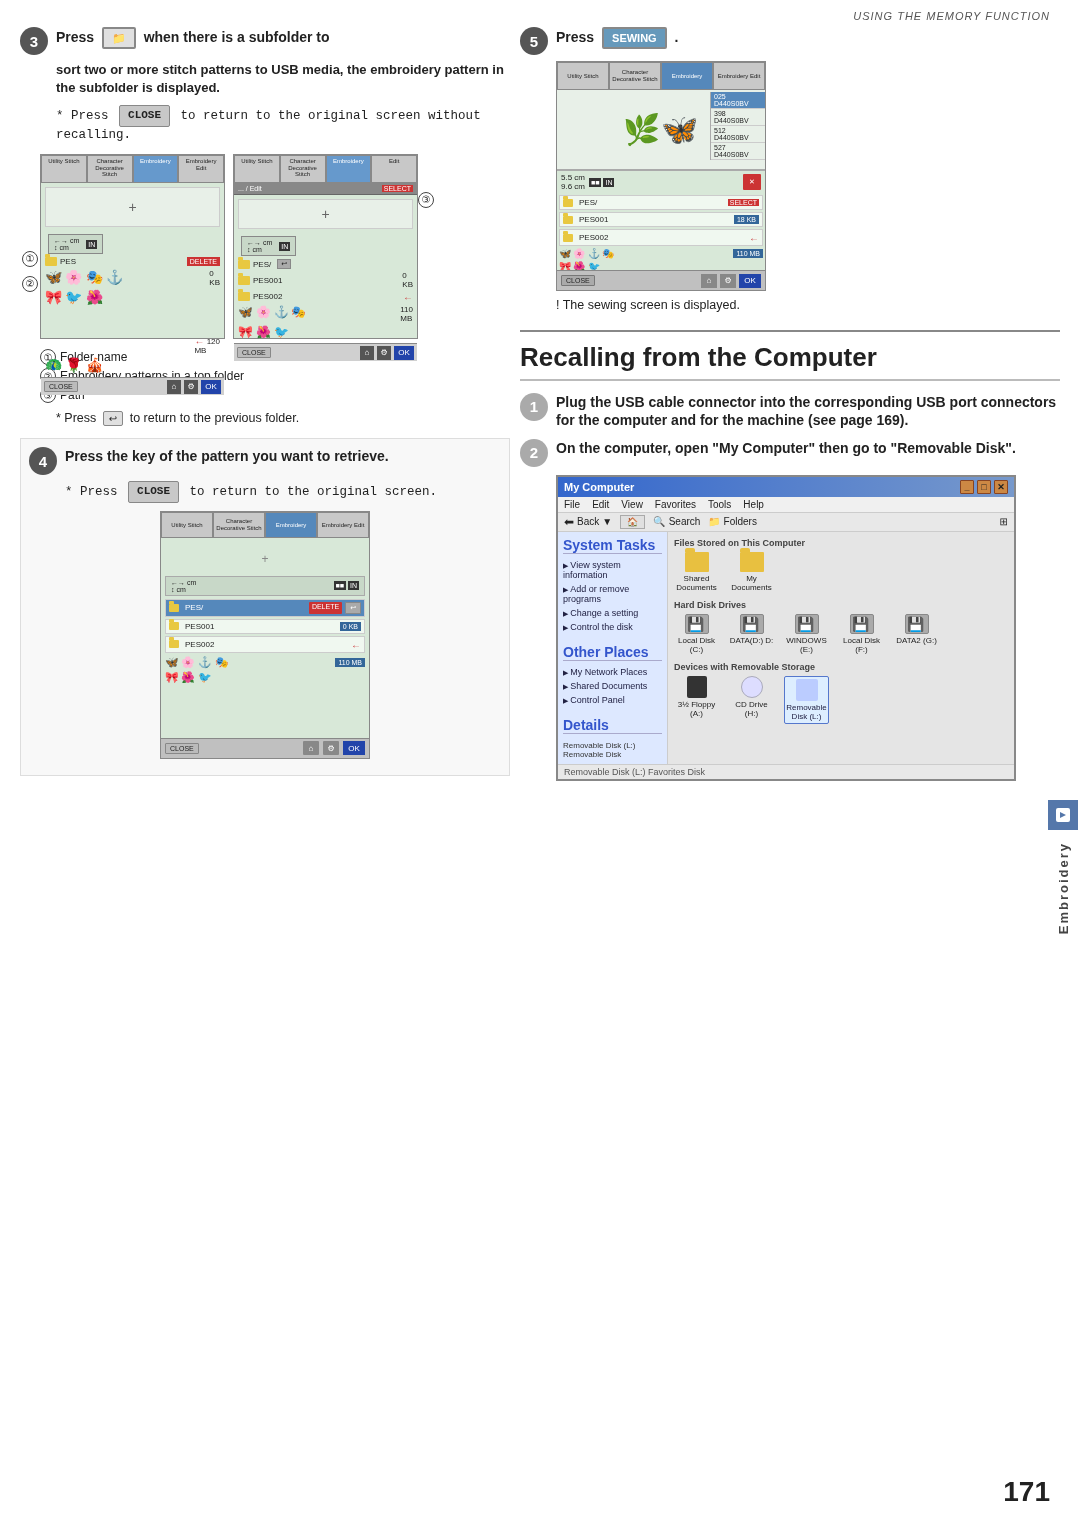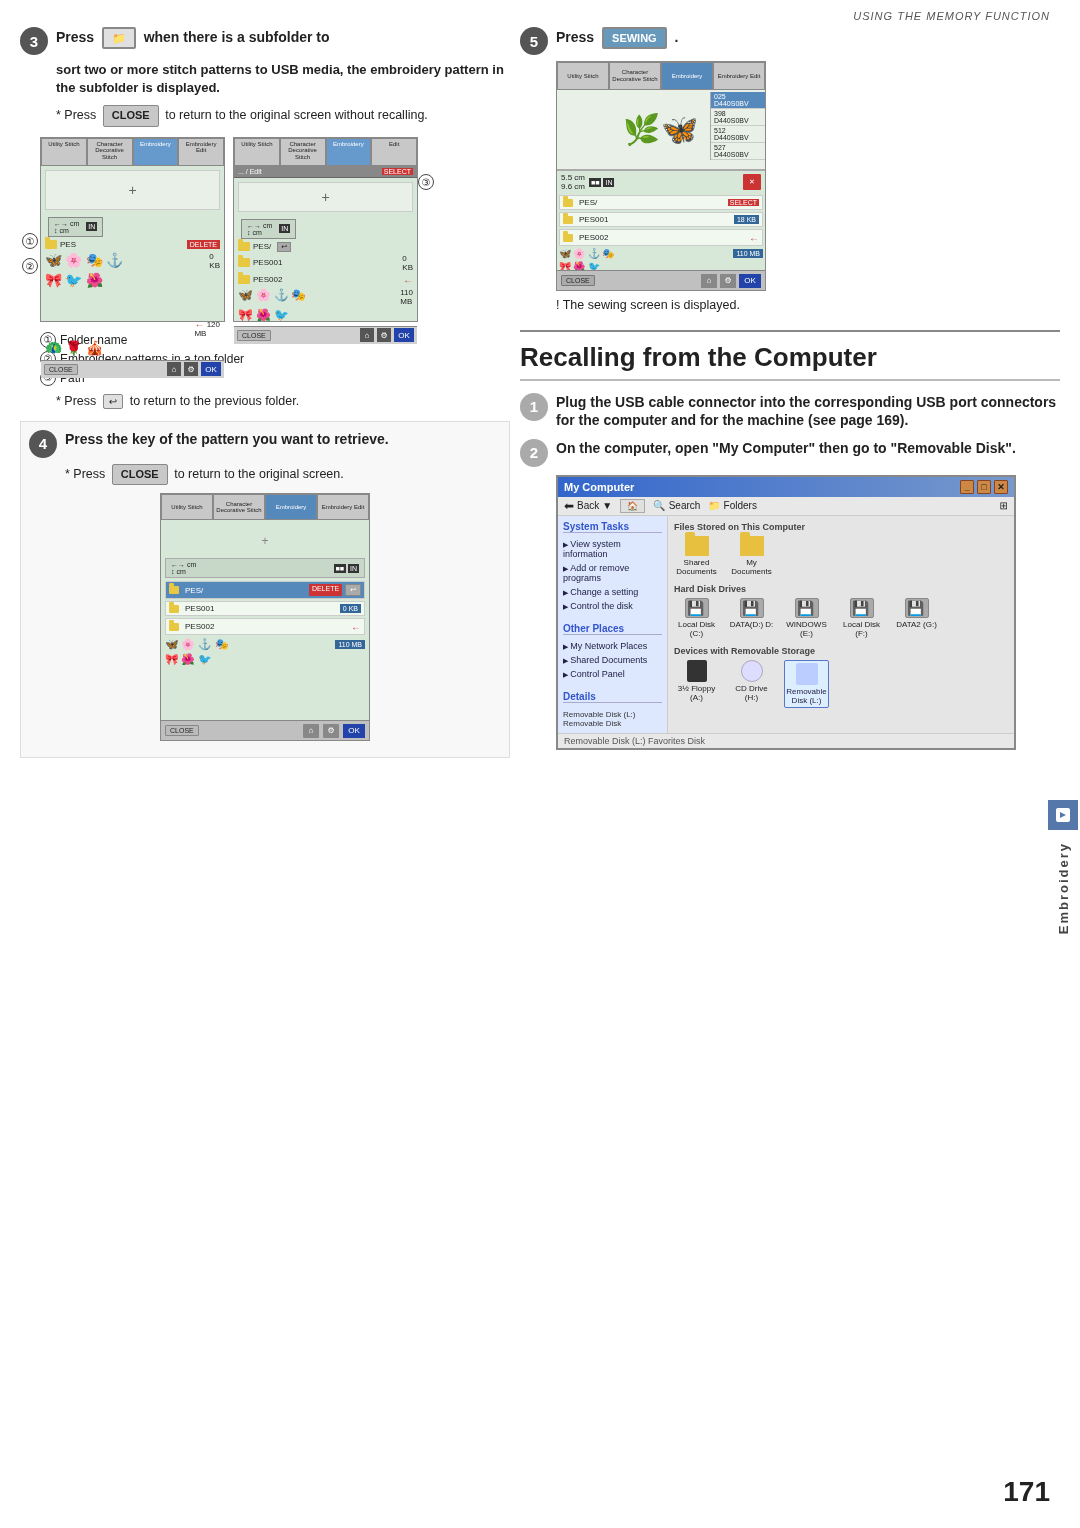--- a/index.html
+++ b/index.html
@@ -99,20 +99,21 @@
       background: #c8c8c8;
       padding: 2px 8px;
     }
 
     
     .note {
       margin-left: 36px;
       font-size: 12.5px;
       margin-bottom: 5px;
       line-height: 1.4;
+      font-family: Liberation Mono, monospace;
     }
 
     .note::before {
       content: "* ";
     }
 
     .exclaim-note {
       margin-left: 36px;
       font-size: 12.5px;
       margin-bottom: 5px;
@@ -366,21 +367,21 @@
     .window-sidebar {
       width: 110px;
       background: #dde8ff;
       border-right: 1px solid #ccc;
       padding: 5px;
       font-size: 9px;
     }
 
     .sidebar-section-title {
       font-weight: bold;
-      font-size: 10px;
+      font-size: 14px;
       color: #3355cc;
       margin-bottom: 4px;
       border-bottom: 1px solid #aac;
     }
 
     .sidebar-item-win {
       padding: 2px 0;
       font-size: 9px;
       color: #224;
     }
@@ -1101,20 +1102,28 @@
 
           <div class="window-titlebar">
             <span>My Computer</span>
             <div class="window-controls">
               <div class="win-btn">_</div>
               <div class="win-btn">□</div>
               <div class="win-btn">✕</div>
             </div>
           </div>
 
+          <div class="window-menubar">
+            <span>File</span>
+            <span>Edit</span>
+            <span>View</span>
+            <span>Favorites</span>
+            <span>Tools</span>
+            <span>Help</span>
+          </div>
 
           <div class="window-toolbar">
             <div style="display:flex; align-items:center; gap:3px;">
               <span style="font-size:12px;">⬅</span>
               <span>Back</span>
               <span style="font-size:10px;">▼</span>
             </div>
             <div style="background:#e0e0e0; border:1px solid #aaa; padding:1px 6px; font-size:9px;">🏠</div>
             <div style="display:flex; gap:3px;">
               <span>🔍 Search</span>

